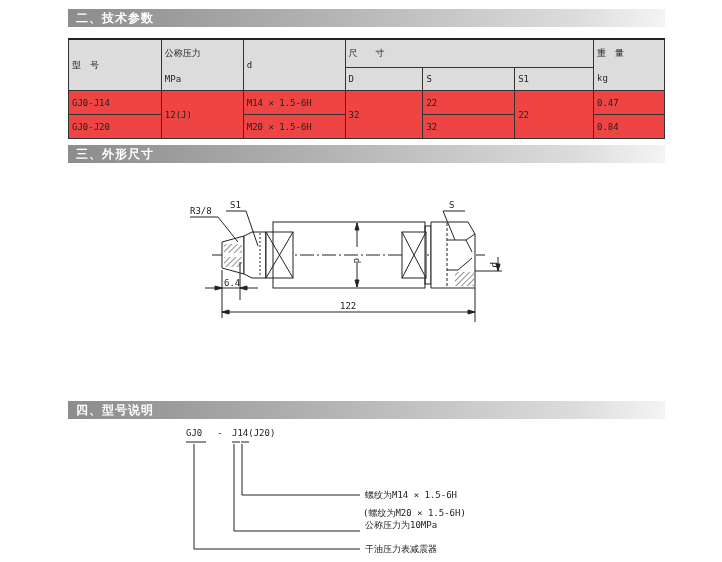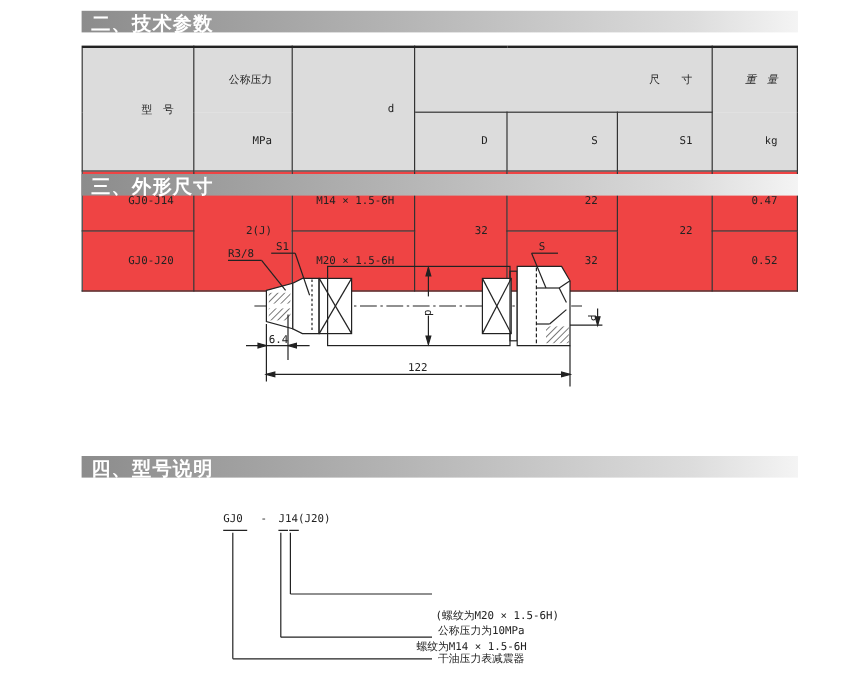--- a/index.html
+++ b/index.html
@@ -1,20 +1,20 @@
 <!DOCTYPE html>
 <html><head>
 <meta charset="utf-8">
 <style>
   html,body{margin:0;padding:0;background:#fff;}
   body{width:722px;height:562px;position:relative;overflow:hidden;font-family:"DejaVu Sans","Liberation Sans",sans-serif;color:#222;}
   .sec-bar{position:absolute;left:68px;width:597px;height:18px;background:linear-gradient(to right,#8c8c8c 0%,#b5b5b5 45%,#dcdcdc 85%,#f4f4f4 100%);}
-  .sec-bar span{position:absolute;left:8px;top:1px;font-size:16px;font-weight:bold;color:#fff;letter-spacing:1px;}
+  .sec-bar span{position:absolute;left:8px;top:1px;font-size:12px;font-weight:bold;color:#fff;letter-spacing:1px;}
   table.spec{position:absolute;left:68px;top:38px;width:597px;border-collapse:collapse;font-size:9px;font-family:"DejaVu Sans Mono","Liberation Mono",monospace;}
-  table.spec td{border:1px solid #333;text-align:right;padding:16px;height:17px;}
+  table.spec td{border:1px solid #333;text-align:left;padding:3px;height:17px;}
   table.spec tr.h td{background:#dcdcdc;}
   table.spec tr.d td{background:#ef4444;}
   table.spec{border-top:2px solid #222;}
   .drawing{position:absolute;left:0;top:0;}
   .lbl{font-family:"DejaVu Sans Mono","Liberation Mono",monospace;font-size:9px;fill:#222;}
   .mdl{position:absolute;font-family:"DejaVu Sans Mono","Liberation Mono",monospace;font-size:9px;color:#222;}
 </style>
 </head>
 <body>
 
@@ -31,43 +31,43 @@
       <col style="width:92px">
       <col style="width:79px">
       <col style="width:71px">
   </colgroup>
   <tbody>
       <tr class="h">
     <td rowspan="2" style="height:38px;font-family:Liberation Mono, monospace;">型　号</td>
     <td style="border-bottom:none;height:21px;font-family:'DejaVu Sans',sans-serif;">公称压力</td>
     <td rowspan="2">d</td>
     <td colspan="3" style="height:21px;font-family:Liberation Sans, sans-serif;">尺　　寸</td>
-    <td style="border-bottom:none;font-family:'DejaVu Sans',sans-serif;font-style:italic;">重　量</td>
+    <td style="border-bottom:none;font-family:'DejaVu Sans',sans-serif;">重　量</td>
   </tr>
   <tr class="h">
     <td style="border-top:none;height:16px;">MPa</td>
     <td style="height:16px;">D</td>
     <td style="height:16px;">S</td>
     <td style="height:16px;">S1</td>
     <td style="border-top:none;height:16px;font-family:Liberation Mono, monospace;">kg</td>
   </tr>
   <tr class="d">
     <td>GJ0-J14</td>
-    <td rowspan="2">2(J)</td>
+    <td rowspan="2">12(J)</td>
     <td>M14 × 1.5-6H</td>
     <td rowspan="2">32</td>
     <td>22</td>
     <td rowspan="2">22</td>
     <td>0.47</td>
   </tr>
   <tr class="d">
     <td>GJ0-J20</td>
     <td>M20 × 1.5-6H</td>
     <td>32</td>
-    <td>0.52</td>
+    <td>0.84</td>
   </tr>
 </tbody>
   </table>
 
 <div class="sec-bar" style="top:145px;">
   <span>三、外形尺寸</span>
 </div>
 
 <svg class="drawing" width="722" height="562">
   <defs>
@@ -137,21 +137,21 @@
   </g>
   <text class="lbl" x="190" y="214">R3/8</text>
   <text class="lbl" x="230" y="208">S1</text>
   <text class="lbl" x="449" y="208">S</text>
   <text class="lbl" x="224" y="286">6.4</text>
   <text class="lbl" x="340" y="309">122</text>
   <text class="lbl" transform="translate(354,258) rotate(90)">d</text>
   <text class="lbl" transform="translate(490,262) rotate(90)">P</text>
 </svg>
 
-<div class="sec-bar" style="top:380px;">
+<div class="sec-bar" style="top:401px;">
   <span>四、型号说明</span>
 </div>
 
 <div class="mdl" style="left:186px;top:428px;">GJ0</div>
 <div class="mdl" style="left:217px;top:428px;">-</div>
 <div class="mdl" style="left:232px;top:428px;">J14(J20)</div>
 
 <svg class="drawing" width="722" height="562">
   <g stroke="#222" fill="none" stroke-width="1">
     <line x1="186" y1="442" x2="206" y2="442"></line>
@@ -159,16 +159,16 @@
     <line x1="241" y1="442" x2="249" y2="442"></line>
     <line x1="242" y1="444" x2="242" y2="495"></line>
     <line x1="242" y1="495" x2="360" y2="495"></line>
     <line x1="234" y1="444" x2="234" y2="531"></line>
     <line x1="234" y1="531" x2="360" y2="531"></line>
     <line x1="194" y1="444" x2="194" y2="549"></line>
     <line x1="194" y1="549" x2="360" y2="549"></line>
   </g>
 </svg>
 
-<div class="mdl" style="left:347px;top:489px;margin-top:44px;">螺纹为M14 × 1.5-6H</div>
+<div class="mdl" style="left:365px;top:489px;">螺纹为M14 × 1.5-6H</div>
 <div class="mdl" style="left:363px;top:507px;">(螺纹为M20 × 1.5-6H)</div>
 <div class="mdl" style="left:365px;top:519px;">公称压力为10MPa</div>
 <div class="mdl" style="left:365px;top:543px;text-align:right;">干油压力表减震器</div>
 
 </body></html>

